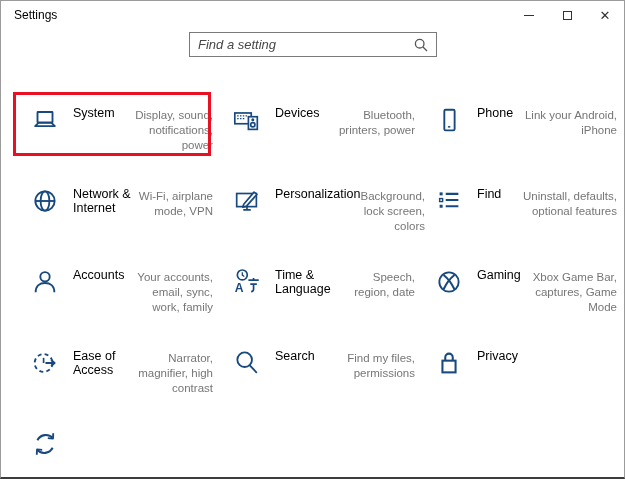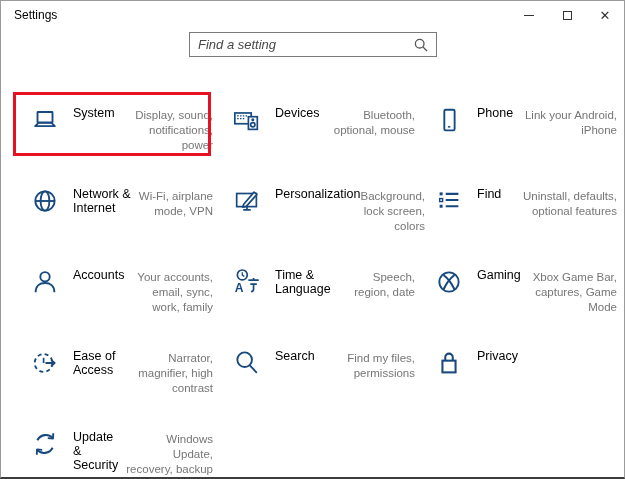--- a/index.html
+++ b/index.html
@@ -94,21 +94,21 @@
        <rect x="3" y="8.5" width="17.5" height="11.5"></rect>
        <path d="M5.5 11.5 h11" stroke-width="1.4" stroke-dasharray="1.6 1.4"></path>
        <path d="M5.5 14.5 h8" stroke-width="1.4" stroke-dasharray="1.6 1.4"></path>
        <rect x="17.5" y="12.5" width="9.5" height="13.5" fill="#fff"></rect>
        <circle cx="22.2" cy="21" r="2.3"></circle>
        <circle cx="22.2" cy="15.6" r="0.7" fill="#17497e"></circle>
      </svg>
         </span>
     <span class="tile-text">
       <span class="tile-title">Devices</span>
-      <span class="tile-desc">Bluetooth, optional, mouse</span>
+      <span class="tile-desc">Bluetooth, printers, power</span>
     </span>
   </div>
       <div class="tile">
     <span class="tile-icon">
           <svg viewBox="0 0 32 32" fill="none" stroke="#17497e" stroke-width="2">
        <rect x="11" y="5" width="11" height="22" rx="1.5"></rect>
        <path d="M14.8 23.3 h2.6" stroke-width="1.6"></path>
      </svg>
         </span>
     <span class="tile-text">
@@ -233,21 +233,17 @@
   </div>
       <div class="tile">
     <span class="tile-icon">
           <svg viewBox="0 0 32 32" fill="none" stroke="#17497e" stroke-width="2.2" stroke-linejoin="round">
        <path d="M24.5 10 a10 10 0 0 0 -16.6 2"></path>
        <path d="M24.8 4.6 l-0.3 5.6 -5.5 -0.4" stroke-width="2"></path>
        <path d="M7.5 22 a10 10 0 0 0 16.6 -2"></path>
        <path d="M7.2 27.4 l0.3 -5.6 5.5 0.4" stroke-width="2"></path>
      </svg>
         </span>
-    <span class="tile-text">
-      <span class="tile-title">Update &amp; Security</span>
-      <span class="tile-desc">Windows Update, recovery, backup</span>
-    </span>
   </div>
     </div>
 
   <div class="highlight-box"></div>
 </div>
 
 </body></html>

